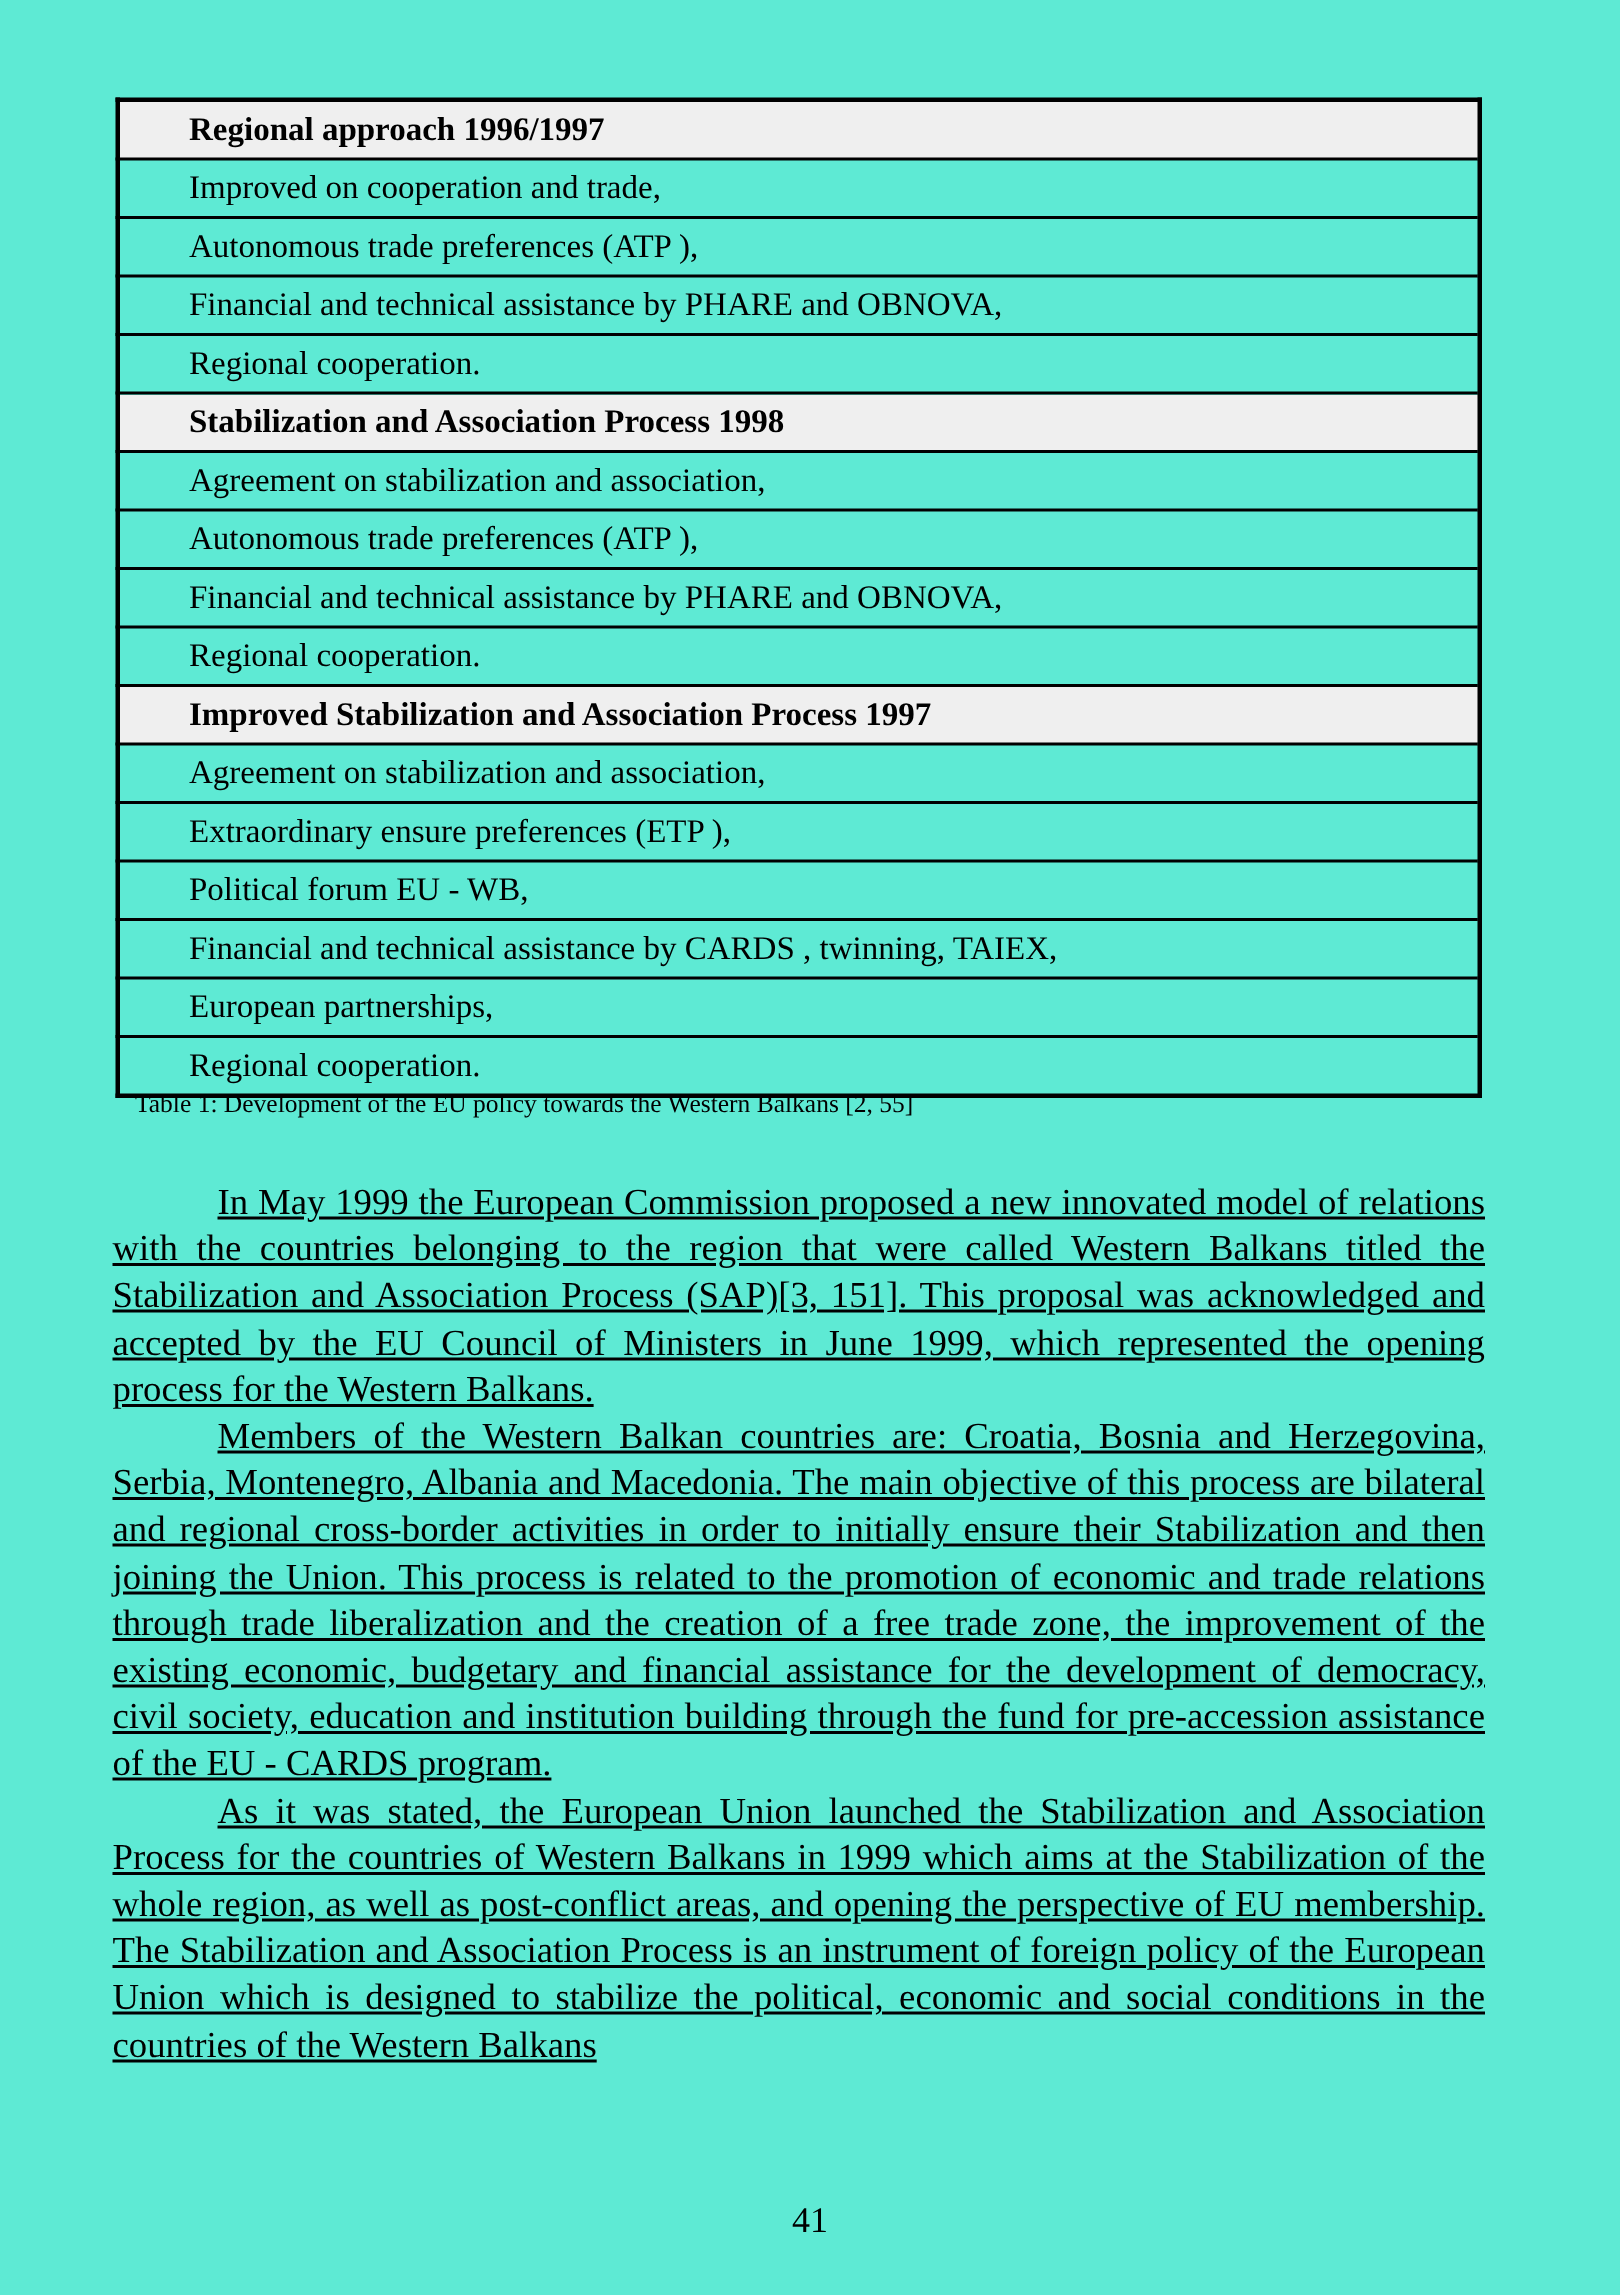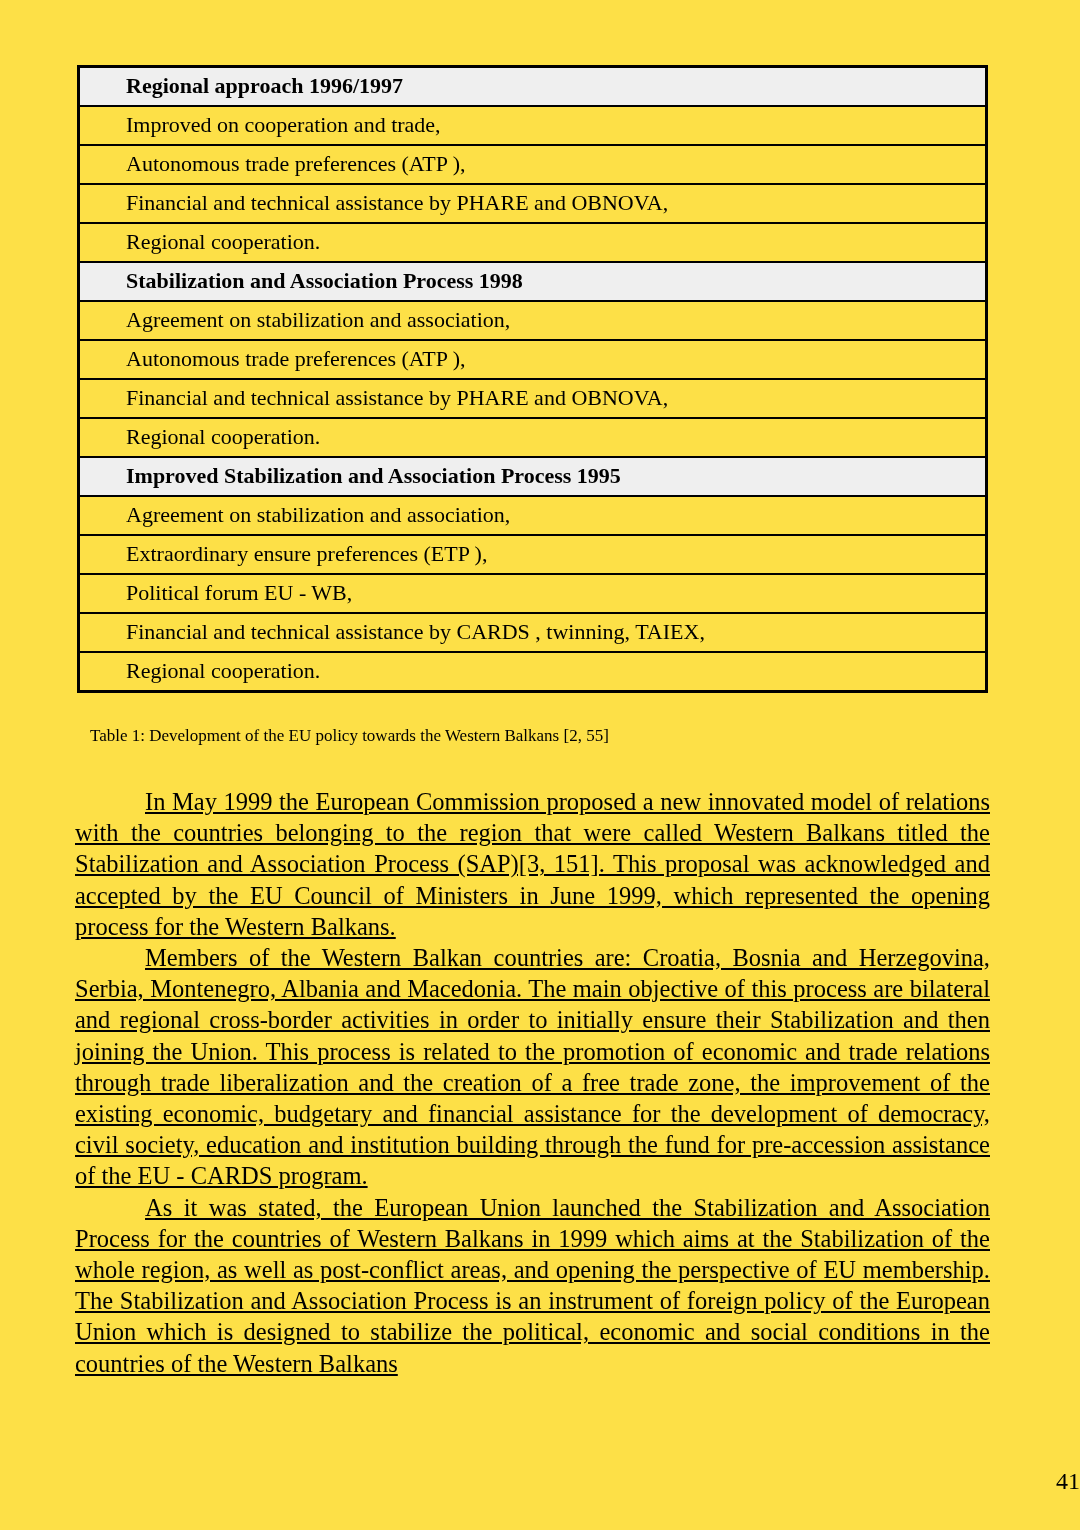--- a/index.html
+++ b/index.html
@@ -4,21 +4,21 @@
 <style>
   html, body {
     margin: 0;
     padding: 0;
     background: #ffffff;
   }
   .page {
     position: relative;
     width: 1080px;
     height: 1530px;
-    background: #fde047;
+    background: #5eead4;
     font-family: "Liberation Serif", serif;
     color: #000000;
     overflow: hidden;
   }
   
   table.policy-table {
     position: absolute;
     left: 77px;
     top: 65px;
     width: 911px;
@@ -66,21 +66,21 @@
     margin: 0;
     text-indent: 70px;
     text-decoration: underline;
   }
   
   .page-number {
     position: absolute;
     left: 0;
     top: 1468px;
     width: 1080px;
-    text-align: right;
+    text-align: center;
     font-size: 24px;
   }
 </style>
 </head>
 <body>
 
 <div class="page">
 
   <table class="policy-table">
     <tbody>
@@ -110,33 +110,36 @@
         <td>Autonomous trade preferences (ATP ),</td>
       </tr>
       <tr>
         <td>Financial and technical assistance by PHARE and OBNOVA,</td>
       </tr>
       <tr>
         <td>Regional cooperation.</td>
       </tr>
 
       <tr class="section-header">
-        <td>Improved Stabilization and Association Process 1995</td>
+        <td>Improved Stabilization and Association Process 1997</td>
       </tr>
       <tr>
         <td>Agreement on stabilization and association,</td>
       </tr>
       <tr>
         <td>Extraordinary ensure preferences (ETP ),</td>
       </tr>
       <tr>
         <td>Political forum EU - WB,</td>
       </tr>
       <tr>
         <td>Financial and technical assistance by CARDS , twinning, TAIEX,</td>
+      </tr>
+      <tr>
+        <td>European partnerships,</td>
       </tr>
       <tr>
         <td>Regional cooperation.</td>
       </tr>
     </tbody>
   </table>
 
   <div class="table-caption">Table 1: Development of the EU policy towards the Western Balkans [2, 55]</div>
 
   <div class="body-text">

